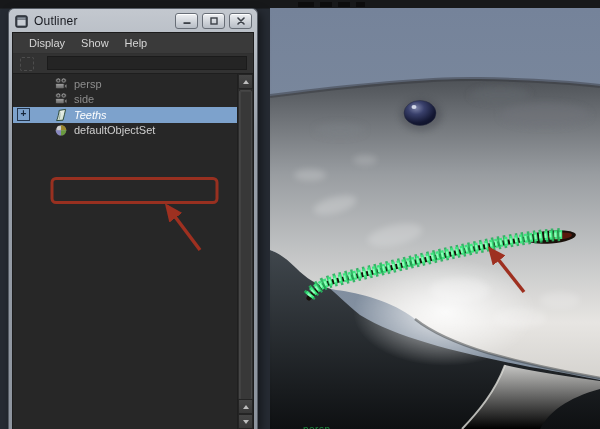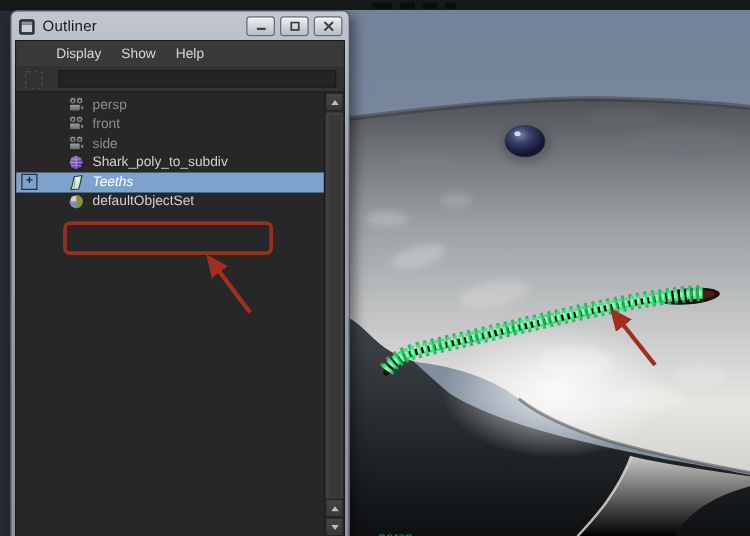--- a/index.html
+++ b/index.html
@@ -10,21 +10,21 @@
     -webkit-font-smoothing:antialiased;
   }
   svg text{font-family:"Liberation Sans",sans-serif;}
 
   
   #scene{position:absolute;left:0;top:0;z-index:0;}
   #overlay{position:absolute;left:0;top:0;z-index:20;pointer-events:none;}
 
   
   #outliner{
-    position:absolute;left:8px;top:8px;width:272px;height:421px;z-index:5;
+    position:absolute;left:8px;top:8px;width:250px;height:421px;z-index:5;
     background:linear-gradient(#c3c8cf,#99a0aa 30%,#8d949e);
     border:1px solid #555b64;border-bottom:none;
     border-radius:6px 6px 0 0;
     box-shadow:3px 4px 10px rgba(0,0,0,.5);
     box-sizing:border-box;
   }
   .titlebar{height:22px;display:flex;align-items:center;padding:1px 5px 0 6px;}
   .title-icon{width:13px;height:13px;margin-right:6px;flex:none;}
   .title-text{font-size:12px;color:#181a20;letter-spacing:.2px;}
   .win-buttons{margin-left:auto;display:flex;gap:4px;}
@@ -33,21 +33,21 @@
     background:linear-gradient(#eef0f3,#b7bdc5);
     display:flex;align-items:center;justify-content:center;cursor:default;
     box-shadow:inset 0 1px 0 #fff;
   }
   .content{
     position:absolute;left:3px;right:3px;top:23px;bottom:0;
     background:#2e2e2e;border:1px solid #1c1c1c;border-bottom:none;
     display:flex;flex-direction:column;box-sizing:border-box;
   }
   .menubar{height:20px;flex:none;display:flex;align-items:center;
-    padding-left:24px;background:#3a3a3a;border-bottom:1px solid #303030;}
+    padding-left:8px;background:#3a3a3a;border-bottom:1px solid #303030;}
   .menu-item{font-size:11px;color:#d6d6d6;padding:2px 8px;}
   .filter-row{height:19px;flex:none;position:relative;background:#323232;}
   .filter-icon{position:absolute;left:7px;top:3px;width:12px;height:12px;
     border:1px dashed #777;border-radius:2px;opacity:.4;}
   .filter-field{position:absolute;left:34px;right:6px;top:2px;bottom:3px;
     background:#242424;border:1px solid #1b1b1b;}
   .list-wrap{flex:1;display:flex;background:#272727;border-top:1px solid #1e1e1e;min-height:0;}
   .list{flex:1;padding-top:2px;min-width:0;}
   .row{height:15.5px;display:flex;align-items:center;position:relative;padding-left:41px;}
   .row .icon{width:14px;height:14px;margin-right:6px;flex:none;}
@@ -246,51 +246,33 @@
             <circle cx="9.7" cy="3.6" r="2.7" fill="url(#g-cam)" stroke="#222" stroke-width="0.8"></circle>
             <circle cx="4.3" cy="3.6" r="1" fill="#333"></circle>
               <circle cx="9.7" cy="3.6" r="1" fill="#333"></circle>
             <rect x="1.6" y="6.4" width="8.6" height="5.4" rx="1.2" fill="url(#g-cam)" stroke="#222" stroke-width="0.8"></rect>
             <path d="M10.4,8 L13,6.8 L13,11.4 L10.4,10.2 Z" fill="#8a8a8a" stroke="#222" stroke-width="0.7"></path>
           </svg>
           <span class="label">persp</span>
         </div>
 
 
+
         <div class="row muted">
           <svg class="icon" viewBox="0 0 14 14" opacity="0.8">
             <circle cx="4.3" cy="3.6" r="2.7" fill="url(#g-cam)" stroke="#222" stroke-width="0.8"></circle>
             <circle cx="9.7" cy="3.6" r="2.7" fill="url(#g-cam)" stroke="#222" stroke-width="0.8"></circle>
             <circle cx="4.3" cy="3.6" r="1" fill="#333"></circle>
               <circle cx="9.7" cy="3.6" r="1" fill="#333"></circle>
             <rect x="1.6" y="6.4" width="8.6" height="5.4" rx="1.2" fill="url(#g-cam)" stroke="#222" stroke-width="0.8"></rect>
             <path d="M10.4,8 L13,6.8 L13,11.4 L10.4,10.2 Z" fill="#8a8a8a" stroke="#222" stroke-width="0.7"></path>
           </svg>
-          <span class="label">front</span>
-        </div>
-
-        <div class="row muted">
-          <svg class="icon" viewBox="0 0 14 14" opacity="0.8">
-            <circle cx="4.3" cy="3.6" r="2.7" fill="url(#g-cam)" stroke="#222" stroke-width="0.8"></circle>
-            <circle cx="9.7" cy="3.6" r="2.7" fill="url(#g-cam)" stroke="#222" stroke-width="0.8"></circle>
-            <circle cx="4.3" cy="3.6" r="1" fill="#333"></circle>
-              <circle cx="9.7" cy="3.6" r="1" fill="#333"></circle>
-            <rect x="1.6" y="6.4" width="8.6" height="5.4" rx="1.2" fill="url(#g-cam)" stroke="#222" stroke-width="0.8"></rect>
-            <path d="M10.4,8 L13,6.8 L13,11.4 L10.4,10.2 Z" fill="#8a8a8a" stroke="#222" stroke-width="0.7"></path>
-          </svg>
           <span class="label">side</span>
         </div>
 
-        <div class="row">
-          <svg class="icon" viewBox="0 0 14 14">
-            <circle cx="7" cy="7" r="5.6" fill="url(#g-purp)" stroke="#191926" stroke-width="0.8"></circle>
-            <path d="M1.6,7 H12.4 M7,1.5 V12.5 M3,3.4 C5.5,5.4 8.5,5.4 11,3.4 M3,10.6 C5.5,8.6 8.5,8.6 11,10.6" stroke="#cdb6f2" stroke-width="0.7" fill="none" opacity="0.65"></path>
-          </svg>
-          <span class="label">Shark_poly_to_subdiv</span>
-        </div>
 
 
 
         <div class="row selected">
           <div class="expand-box">+</div>
           <svg class="icon" viewBox="0 0 14 14">
             <path d="M2.6,12.6 C4.2,9.4 4.6,5.6 5.2,2.4 L11.6,1.4 C10.6,4.8 10.2,8.8 9,12.2 Z" fill="url(#g-sel)" stroke="#23402c" stroke-width="0.9" stroke-linejoin="round"></path>
             <path d="M5.2,2.4 C6.4,4.2 6.2,8.5 5,11.6" stroke="#4a6a52" stroke-width="0.6" fill="none" opacity="0.8"></path>
           </svg>
           <span class="label">Teeths</span>

